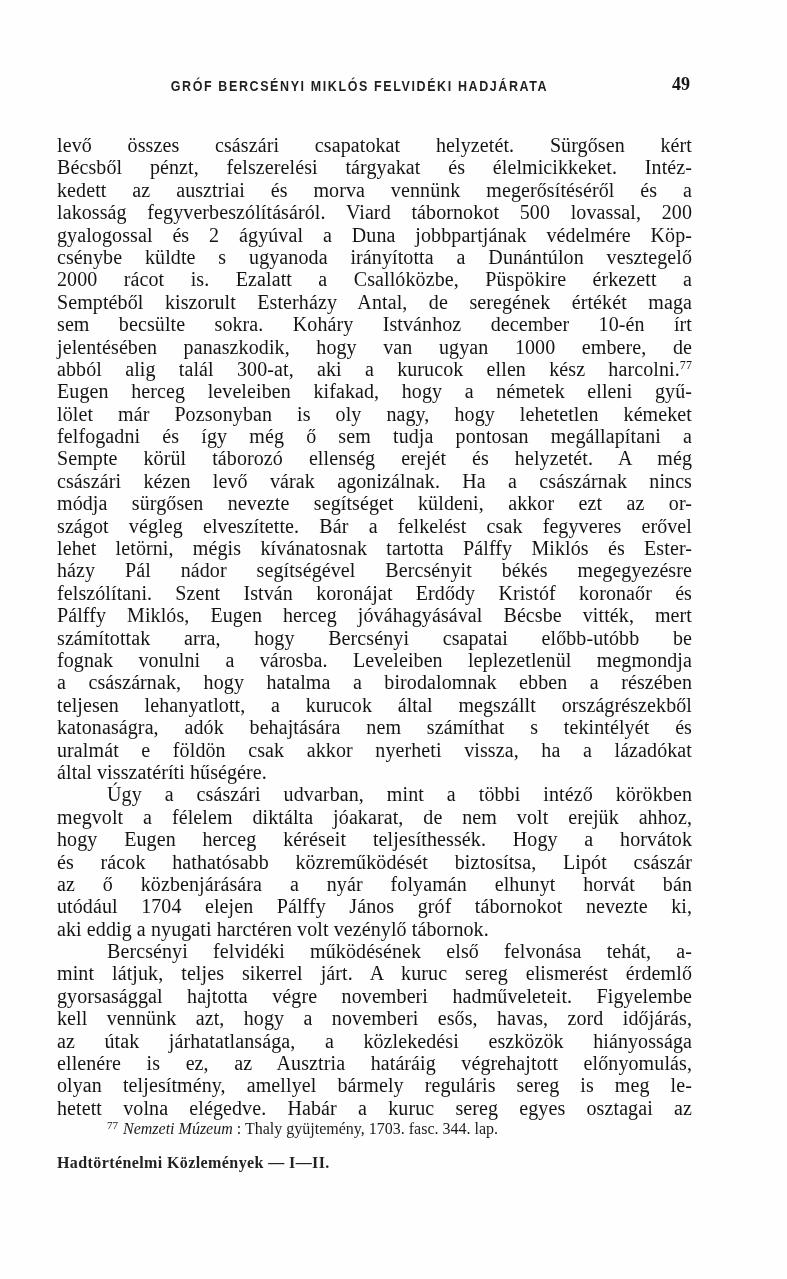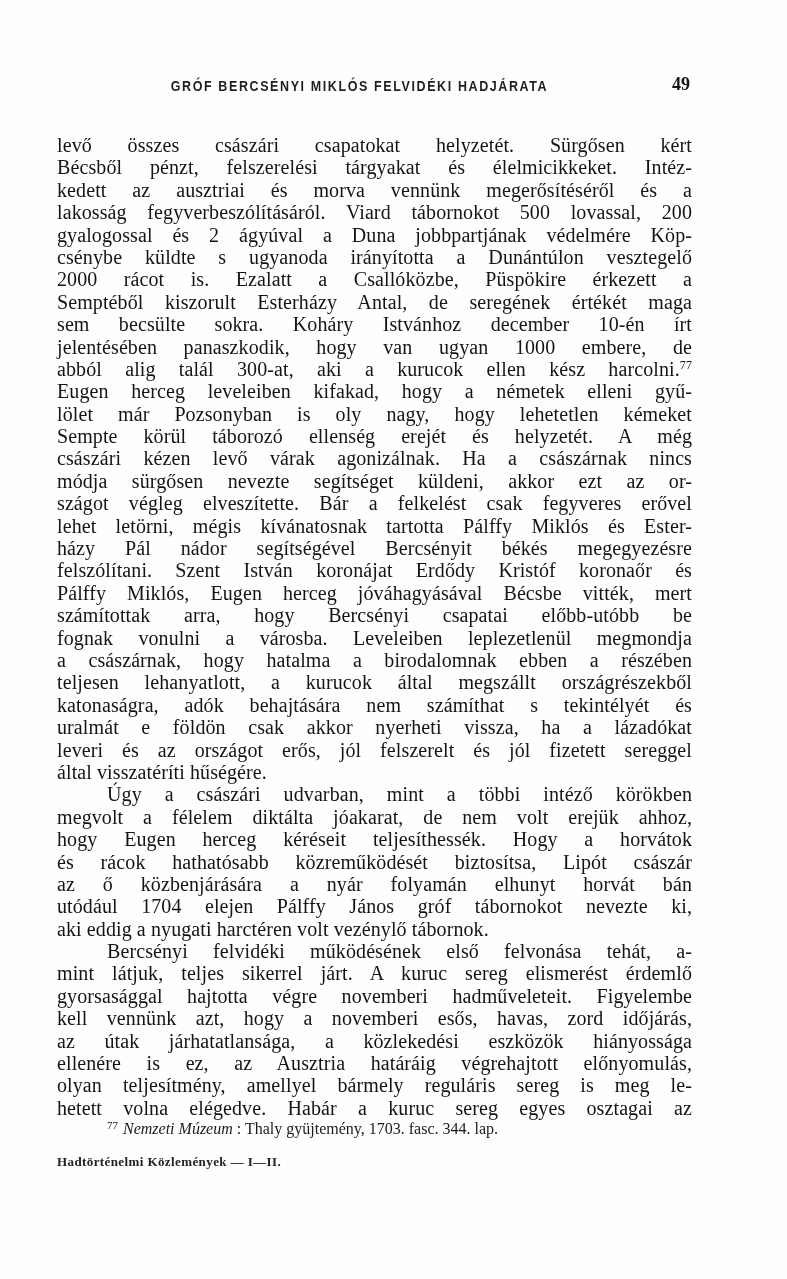--- a/index.html
+++ b/index.html
@@ -81,21 +81,21 @@
     font-size: 11px;
     vertical-align: 5px;
     margin-right: 5px;
   }
   .footnote .src-italic {
     font-style: italic;
   }
   
   .footer-line {
     margin-top: 16px;
-    font-size: 13px;
+    font-size: 16px;
     font-weight: 600;
     letter-spacing: 0.4px;
     color: #222222;
   }
 </style>
 </head>
 <body>
 
 <div class="page">
 
@@ -113,35 +113,35 @@
         <div class="line">lakosság fegyverbeszólításáról. Viard tábornokot 500 lovassal, 200</div>
         <div class="line">gyalogossal és 2 ágyúval a Duna jobbpartjának védelmére Köp-</div>
         <div class="line">csénybe küldte s ugyanoda irányította a Dunántúlon vesztegelő</div>
         <div class="line">2000 rácot is. Ezalatt a Csallóközbe, Püspökire érkezett a</div>
         <div class="line">Semptéből kiszorult Esterházy Antal, de seregének értékét maga</div>
         <div class="line">sem becsülte sokra. Koháry Istvánhoz december 10-én írt</div>
         <div class="line">jelentésében panaszkodik, hogy van ugyan 1000 embere, de</div>
         <div class="line">abból alig talál 300-at, aki a kurucok ellen kész harcolni.<sup>77</sup></div>
         <div class="line">Eugen herceg leveleiben kifakad, hogy a németek elleni gyű-</div>
         <div class="line">lölet már Pozsonyban is oly nagy, hogy lehetetlen kémeket</div>
+        <div class="line">felfogadni és így még ő sem tudja pontosan megállapítani a</div>
         <div class="line">Sempte körül táborozó ellenség erejét és helyzetét. A még</div>
         <div class="line">császári kézen levő várak agonizálnak. Ha a császárnak nincs</div>
         <div class="line">módja sürgősen nevezte segítséget küldeni, akkor ezt az or-</div>
         <div class="line">szágot végleg elveszítette. Bár a felkelést csak fegyveres erővel</div>
         <div class="line">lehet letörni, mégis kívánatosnak tartotta Pálffy Miklós és Ester-</div>
         <div class="line">házy Pál nádor segítségével Bercsényit békés megegyezésre</div>
         <div class="line">felszólítani. Szent István koronájat Erdődy Kristóf koronaőr és</div>
         <div class="line">Pálffy Miklós, Eugen herceg jóváhagyásával Bécsbe vitték, mert</div>
         <div class="line">számítottak arra, hogy Bercsényi csapatai előbb-utóbb be</div>
         <div class="line">fognak vonulni a városba. Leveleiben leplezetlenül megmondja</div>
         <div class="line">a császárnak, hogy hatalma a birodalomnak ebben a részében</div>
         <div class="line">teljesen lehanyatlott, a kurucok által megszállt országrészekből</div>
         <div class="line">katonaságra, adók behajtására nem számíthat s tekintélyét és</div>
         <div class="line">uralmát e földön csak akkor nyerheti vissza, ha a lázadókat</div>
-        <div class="line">leveri és az országot erős, jól felszerelt és jól fizetett sereggel</div>
         <div class="line no-just">által visszatéríti hűségére.</div>
       </div>
       <div>
         <div class="line indent">Úgy a császári udvarban, mint a többi intéző körökben</div>
         <div class="line">megvolt a félelem diktálta jóakarat, de nem volt erejük ahhoz,</div>
         <div class="line">hogy Eugen herceg kéréseit teljesíthessék. Hogy a horvátok</div>
         <div class="line">és rácok hathatósabb közreműködését biztosítsa, Lipót császár</div>
         <div class="line">az ő közbenjárására a nyár folyamán elhunyt horvát bán</div>
         <div class="line">utódául 1704 elejen Pálffy János gróf tábornokot nevezte ki,</div>
         <div class="line no-just">aki eddig a nyugati harctéren volt vezénylő tábornok.</div>

